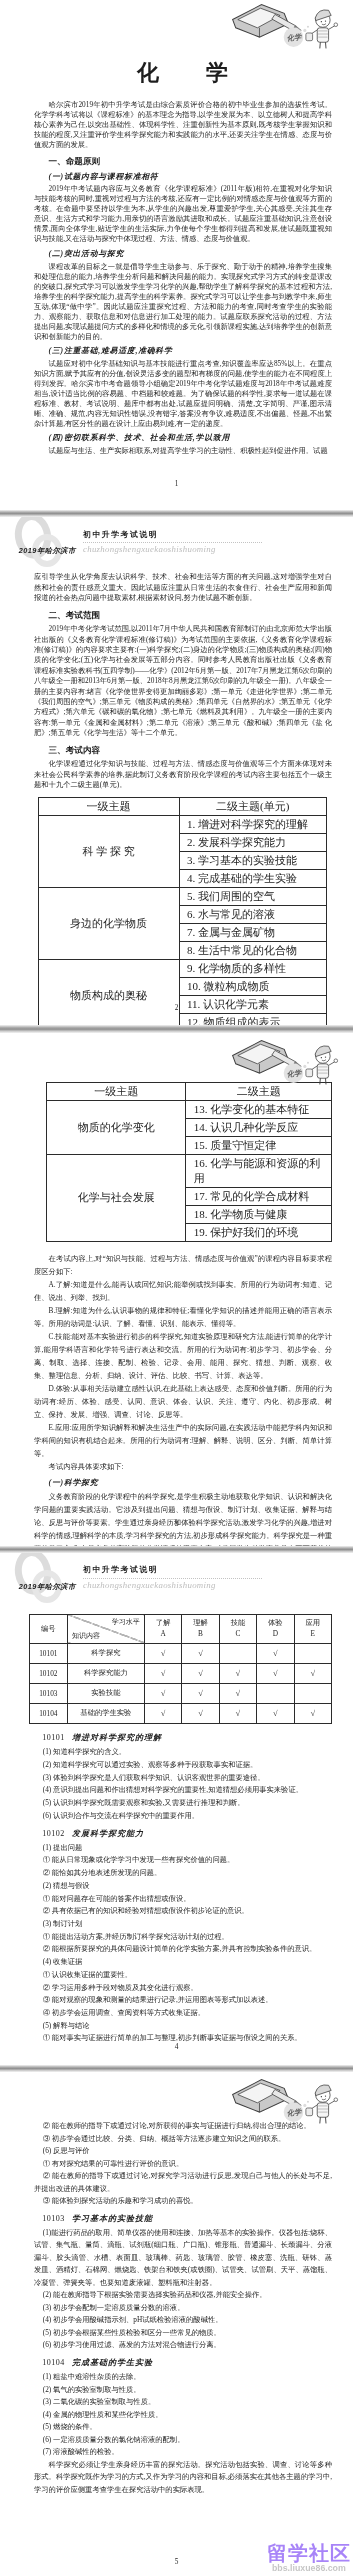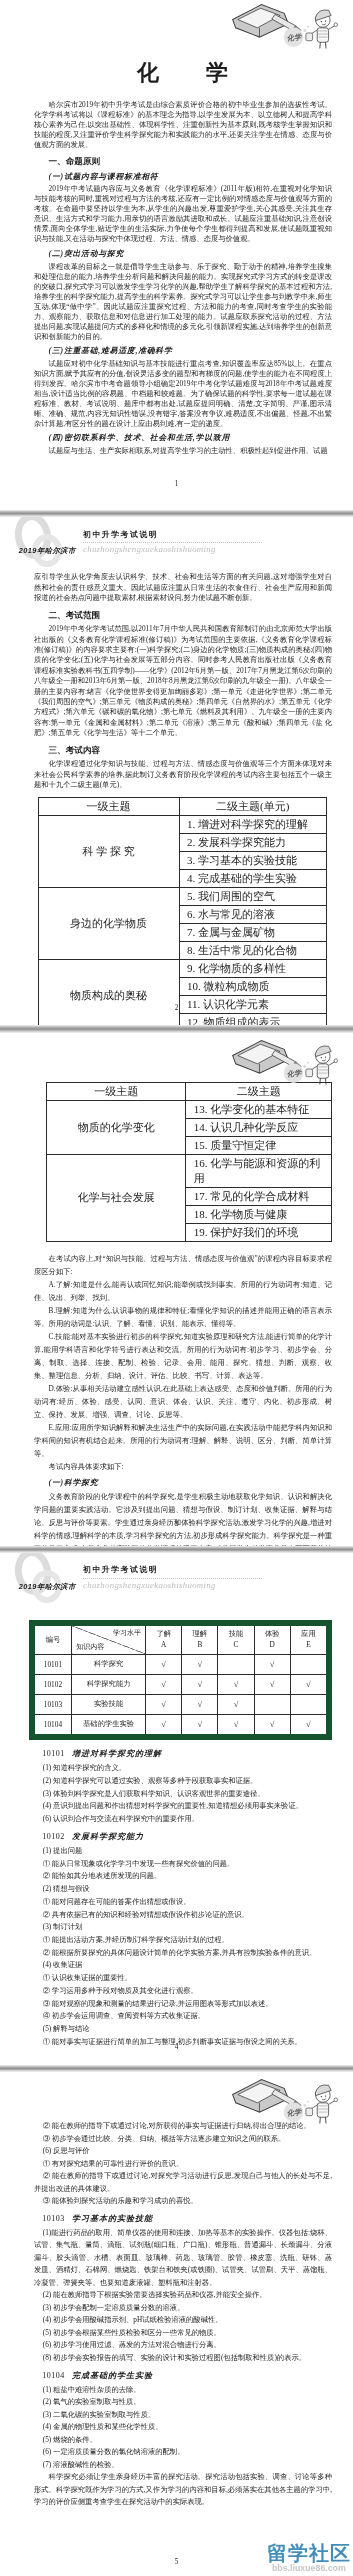--- a/index.html
+++ b/index.html
@@ -77,38 +77,38 @@
   
   table{border-collapse:collapse;}
   .topics{border:1px solid #252525;margin-top:6.2px;margin-left:3.6px;}
   .topics th,.topics td{border:0.5px solid #2b2b2b;font-size:11px;font-weight:normal;}
   .topics th{height:14px;text-align:center;}
   .topics .theme{width:138px;text-align:center;}
   .topics .item{width:138px;height:13px;text-align:left;padding-left:7.3px;}
   .t3 .item{height:14.5px;}
   .t3{margin-left:12px;}
 
-  .matrix{border:6px solid #14532d;margin-top:12px;margin-left:-5.2px;}
+  .matrix{border:1px solid #14532d;margin-top:6px;margin-left:-5.2px;}
   .matrix th,.matrix td{border:0.5px solid #2b2b2b;text-align:center;font-size:7.3px;font-weight:normal;}
   .matrix .no-col{width:34px;}
   .matrix .lvl{width:36px;height:26px;line-height:10.4px;}
   .matrix td{height:17px;}
   .matrix .mark{font-size:7.8px;}
   .diag{
     width:78px;position:relative;
     background-image:linear-gradient(to top right,transparent calc(50% - 0.4px),#6a6a6a calc(50% - 0.4px),#6a6a6a calc(50% + 0.4px),transparent calc(50% + 0.4px));
   }
   .diag .dt{position:absolute;top:2.1px;right:4.2px;font-size:7px;}
   .diag .db{position:absolute;bottom:2.1px;left:4.2px;font-size:7px;}
 
   
   .wm{position:absolute;right:2.1px;bottom:4.2px;text-align:center;opacity:.75;}
   .wm-cn{
     font-family:"Liberation Sans","DejaVu Sans",sans-serif;
-    font-size:20px;font-weight:bold;color:#0369a1;letter-spacing:1px;line-height:21px;
+    font-size:20px;font-weight:bold;color:#8b5cf6;letter-spacing:1px;line-height:21px;
   }
   .wm-url{
     font-family:"Liberation Sans","DejaVu Sans",sans-serif;
     font-size:8.8px;font-weight:bold;color:#b3b3b3;line-height:9.4px;
   }
 </style>
 </head>
 <body>
 
 <div class="page p1">
@@ -386,20 +386,21 @@
     </tbody>
       </table>
 
     <div class="num-head" style="margin-top:8.3px;">
       <span class="num">10101</span><span class="kai">增进对科学探究的理解</span>
     </div>
     <div class="li">(1) 知道科学探究的含义。</div>
     <div class="li">(2) 知道科学探究可以通过实验、观察等多种手段获取事实和证据。</div>
     <div class="li">(3) 体验到科学探究是人们获取科学知识、认识客观世界的重要途径。</div>
     <div class="li">(4) 意识到提出问题和作出猜想对科学探究的重要性,知道猜想必须用事实来验证。</div>
+    <div class="li">(5) 认识到科学探究既需要观察和实验,又需要进行推理和判断。</div>
     <div class="li">(6) 认识到合作与交流在科学探究中的重要作用。</div>
 
     <div class="num-head">
       <span class="num">10102</span><span class="kai">发展科学探究能力</span>
     </div>
     <div class="li">(1) 提出问题</div>
     <div class="li">① 能从日常现象或化学学习中发现一些有探究价值的问题。</div>
     <div class="li">② 能恰如其分地表述所发现的问题。</div>
     <div class="li">(2) 猜想与假设</div>
     <div class="li">① 能对问题存在可能的答案作出猜想或假设。</div>
@@ -456,21 +457,20 @@
 
     <div class="num-head">
       <span class="num">10103</span><span class="kai">学习基本的实验技能</span>
     </div>
     <div class="li">(1)能进行药品的取用、简单仪器的使用和连接、加热等基本的实验操作。仪器包括:烧杯、试管、集气瓶、量筒、滴瓶、试剂瓶(细口瓶、广口瓶)、锥形瓶、普通漏斗、长颈漏斗、分液漏斗、胶头滴管、水槽、表面皿、玻璃棒、药匙、玻璃管、胶管、橡皮塞、洗瓶、研钵、蒸发皿、酒精灯、石棉网、燃烧匙、铁架台和铁夹(或铁圈)、试管夹、试管刷、天平、蒸馏瓶、冷凝管、弹簧夹等。也要知道废液罐、塑料瓶和注射器。</div>
     <div class="li">(2) 能在教师指导下根据实验需要选择实验药品和仪器,并能安全操作。</div>
     <div class="li">(3) 初步学会配制一定溶质质量分数的溶液。</div>
     <div class="li">(4) 初步学会用酸碱指示剂、pH试纸检验溶液的酸碱性。</div>
     <div class="li">(5) 初步学会根据某些性质检验和区分一些常见的物质。</div>
     <div class="li">(6) 初步学习使用过滤、蒸发的方法对混合物进行分离。</div>
-    <div class="li">(8) 初步学会实验报告的填写、实验的设计和实验过程图(包括制取和性质)的表示。</div>
 
     <div class="num-head">
       <span class="num">10104</span><span class="kai">完成基础的学生实验</span>
     </div>
     <div class="li">(1) 粗盐中难溶性杂质的去除。</div>
     <div class="li">(2) 氧气的实验室制取与性质。</div>
     <div class="li">(3) 二氧化碳的实验室制取与性质。</div>
     <div class="li">(4) 金属的物理性质和某些化学性质。</div>
     <div class="li">(5) 燃烧的条件。</div>
     <div class="li">(6) 一定溶质质量分数的氯化钠溶液的配制。</div>

